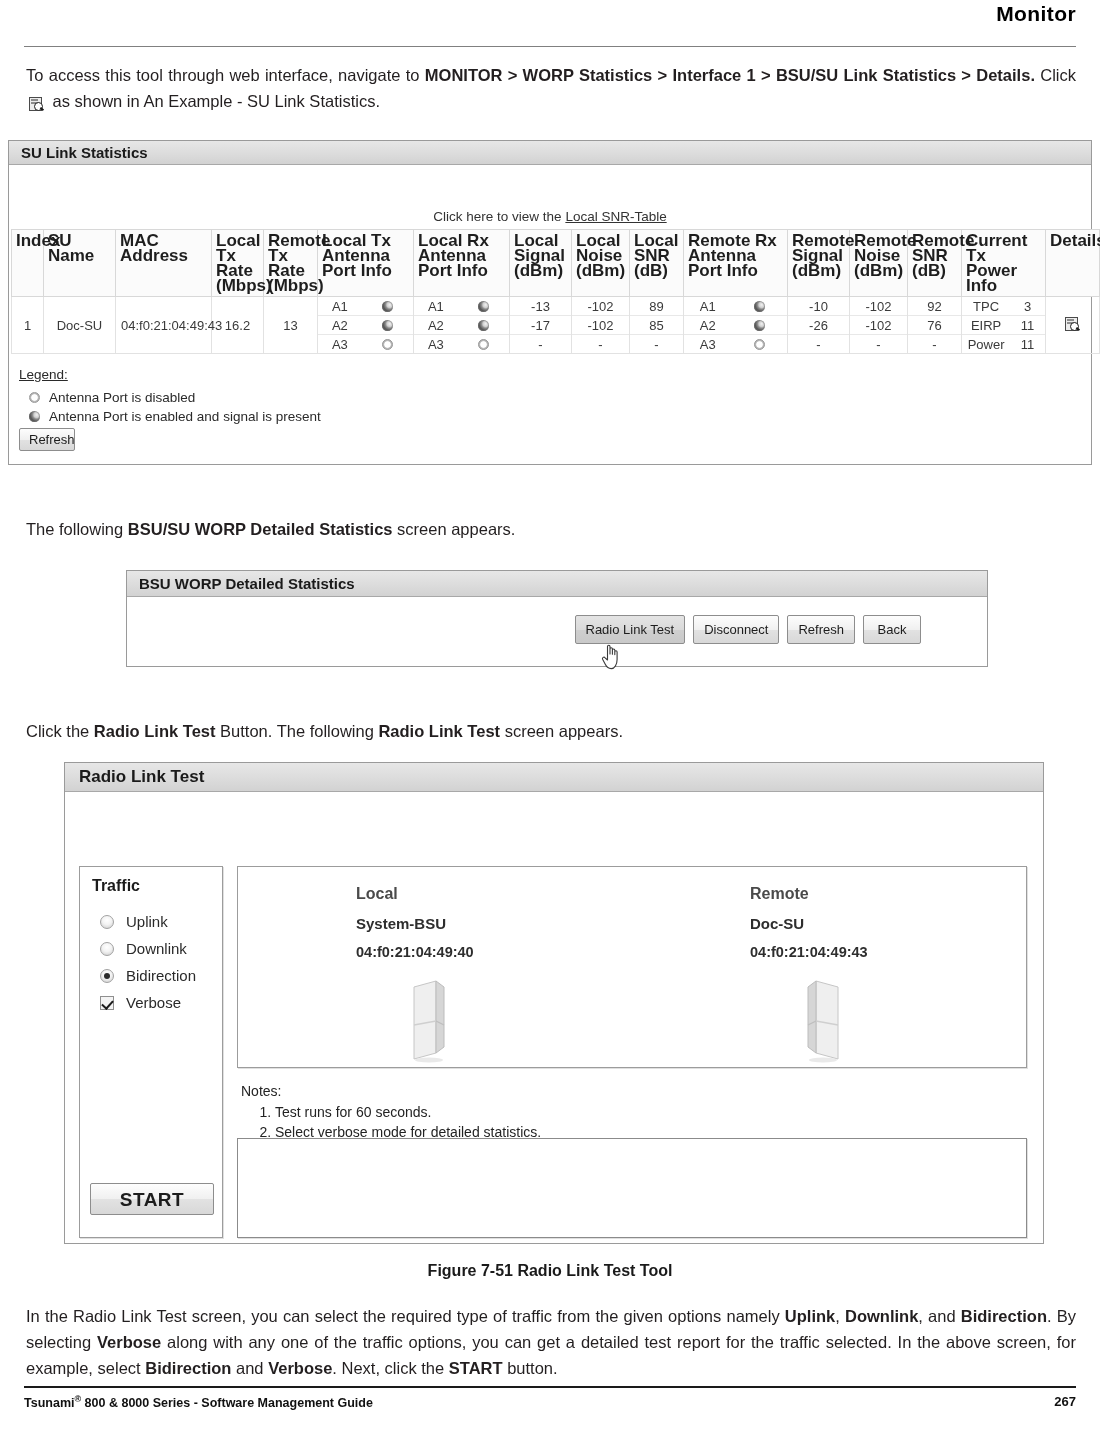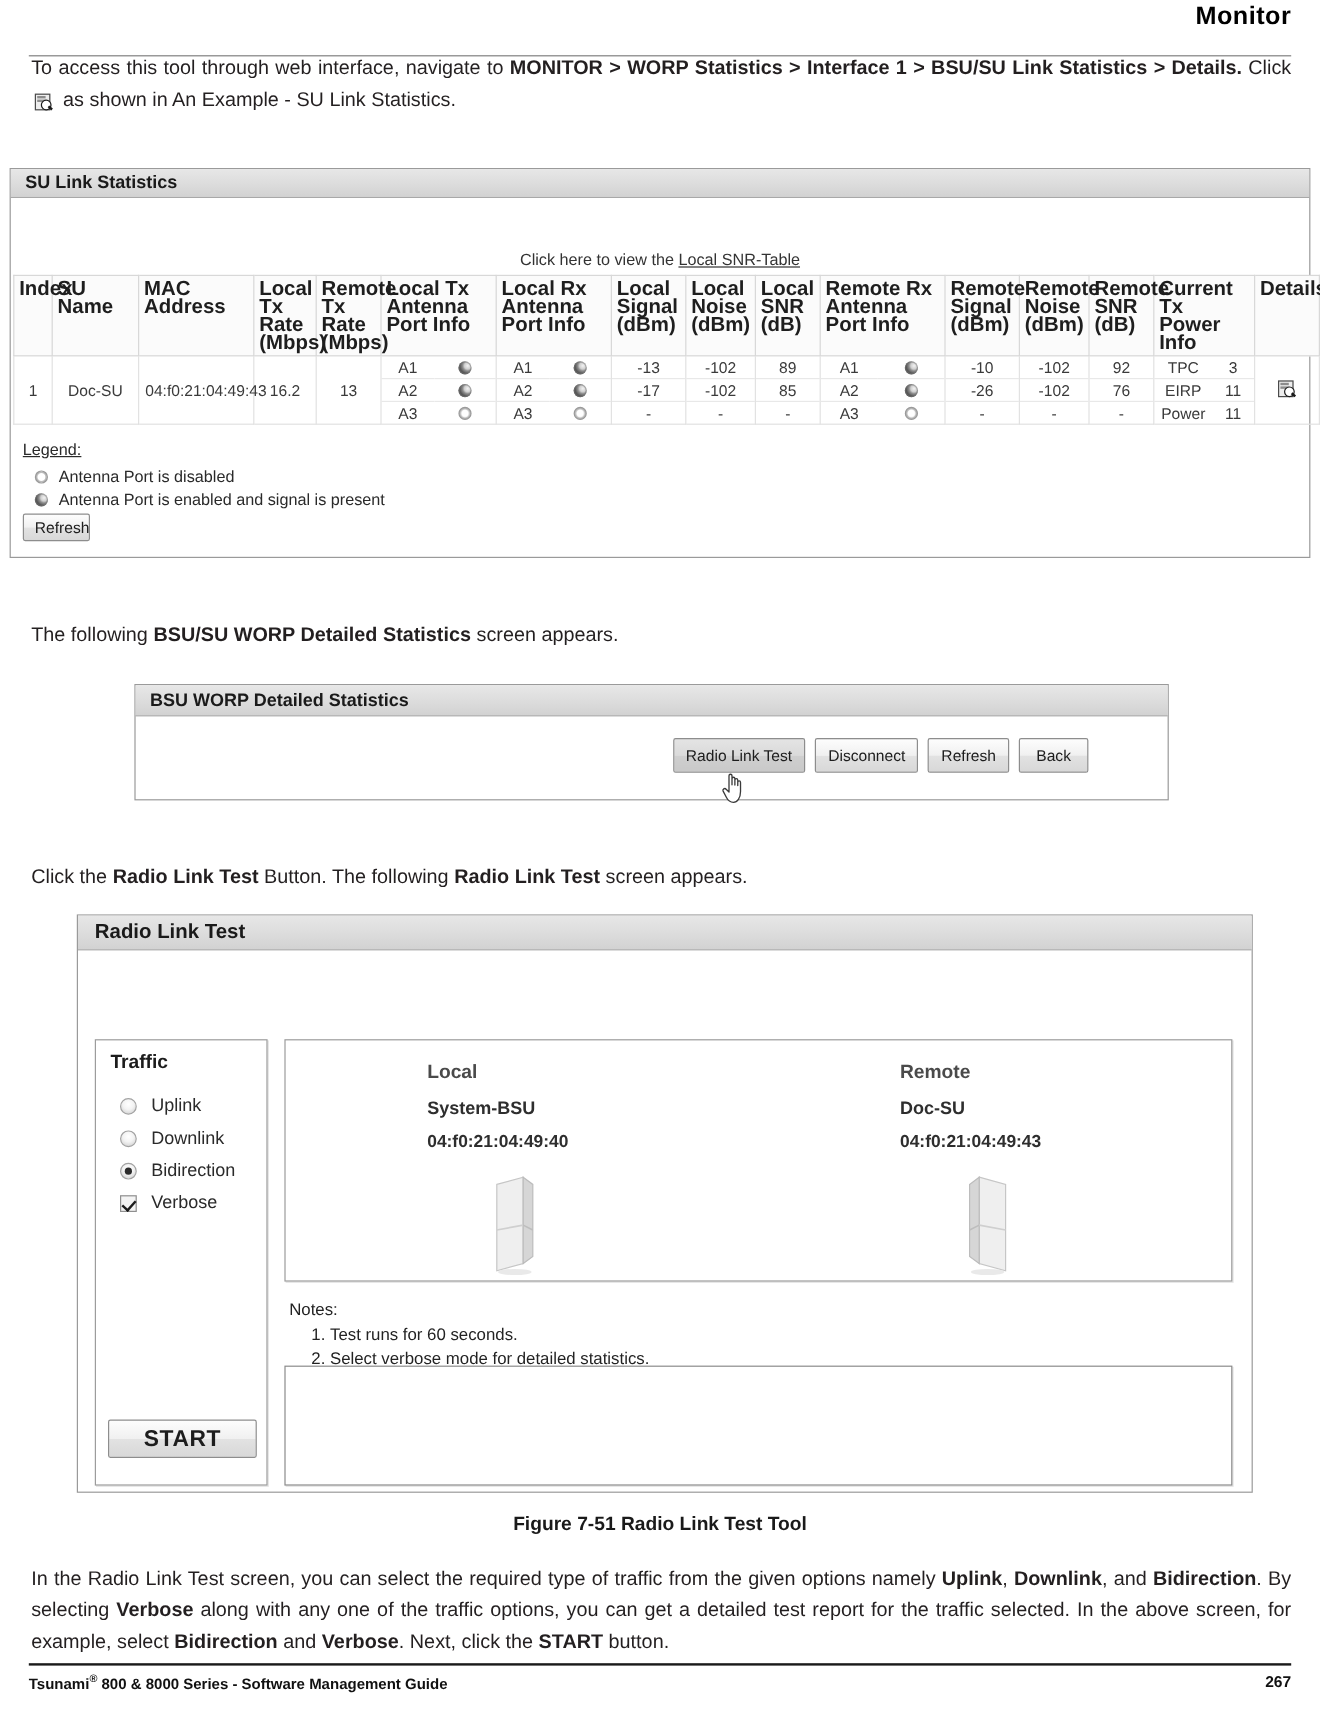--- a/index.html
+++ b/index.html
@@ -79,21 +79,21 @@
     font-size:13px;color:#1d1d1d;padding:3px 9px;box-sizing:border-box;
     text-align:center;line-height:15px;
   }
   .btn.pressed{background:linear-gradient(to bottom,#e4e4e4 0%,#dadada 50%,#cfcfcf 51%,#c9c9c9 100%);}
   #refresh-su{position:absolute;left:10px;top:263px;width:56px;}
 
   
   .cap{position:absolute;left:0;width:1100px;text-align:center;font-size:16px;font-weight:bold;color:#1a1a1a;}
 
   
-  #worp-panel{left:112px;top:570px;width:862px;height:97px;}
+  #worp-panel{left:126px;top:570px;width:862px;height:97px;}
   #worp-panel .panel-hd{height:26px;line-height:15px;}
   #worp-btns{position:absolute;right:66px;top:18px;display:flex;gap:8px;}
   #worp-btns .btn{min-width:58px;padding:6px 10px;font-size:13px;}
   .cursor-hand{position:absolute;left:598px;top:634px;width:30px;height:40px;}
 
   
   #rlt-panel{left:64px;top:762px;width:980px;height:482px;}
   #rlt-panel .panel-hd{height:29px;line-height:18px;font-size:17px;padding-left:14px;}
   .box{position:absolute;border:1px solid #9c9c9c;background:#fff;box-sizing:border-box;
        box-shadow:1px 1px 0 rgba(0,0,0,.12);}
@@ -129,21 +129,21 @@
   sup{font-size:9px;vertical-align:super;}
 </style>
 </head>
 <body>
 
 <div class="page">
 
   <div class="rh">Monitor</div>
   <div class="rh-rule"></div>
 
-  <div class="para j" style="top:44px;">
+  <div class="para j" style="top:62px;">
     <span>To access this tool through web interface, navigate to </span><span class="b">MONITOR &gt; WORP Statistics &gt; Interface 1 &gt; BSU/SU Link Statistics &gt; Details.</span><span> Click </span><span class="inline-det"><span class="det-ic"><span class="pg"></span><span class="mg"></span><span class="hd"></span></span></span><span> as shown in An Example - SU Link Statistics.</span>
   </div>
 
   <div class="panel" id="su-panel">
     <div class="panel-hd">SU Link Statistics</div>
     <div class="panel-bd">
 
       <div class="snr-line">
         <span>Click here to view the </span><span class="lnk">Local SNR-Table</span>
       </div>

